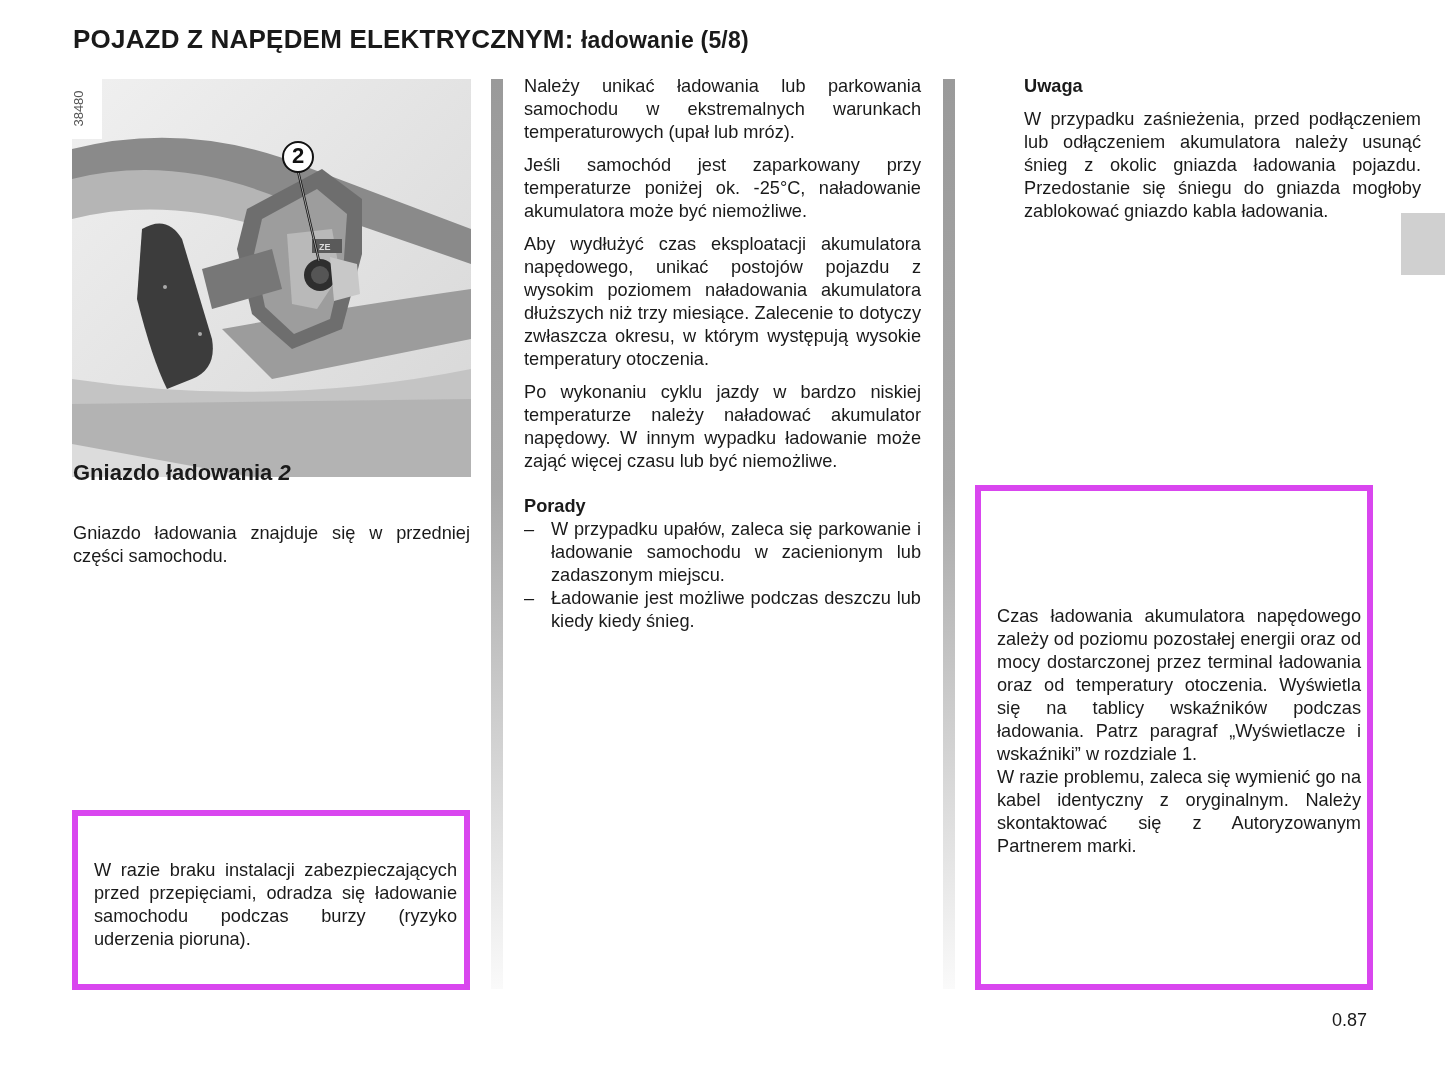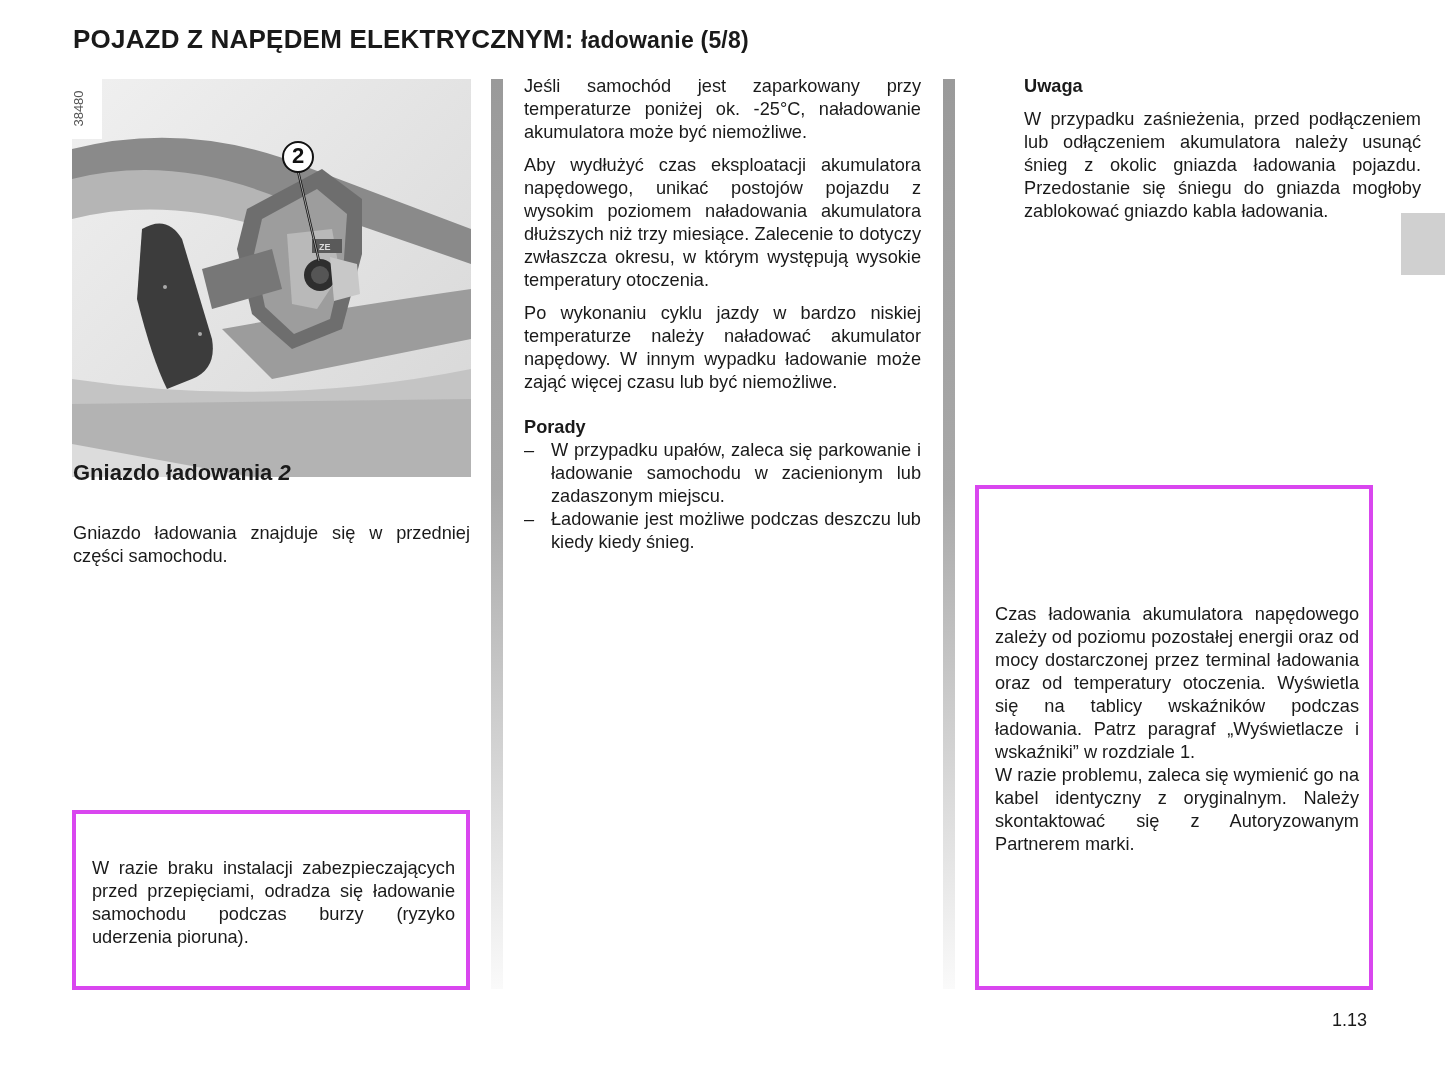--- a/index.html
+++ b/index.html
@@ -8,21 +8,21 @@
   .title { position:absolute; left:73px; top:24px; font-size:26px; font-weight:bold; letter-spacing:0.2px; white-space:nowrap; }
   .title .sub { font-size:23px; }
   .photo { position:absolute; left:72px; top:79px; width:399px; height:398px; background:#e6e6e6; overflow:hidden; }
   .photo svg { display:block; }
   .fig-id { position:absolute; left:72px; top:79px; width:30px; height:60px; background:#fff; }
   .fig-id span { position:absolute; left:-12px; top:22px; transform:rotate(-90deg); font-size:13px; color:#555; white-space:nowrap; }
   .h2 { position:absolute; left:73px; top:460px; font-size:22px; font-weight:bold; }
   .h2 i { font-style:italic; }
   .p { font-size:18.2px; line-height:23px; text-align:justify; }
   .left-p { position:absolute; left:73px; top:522px; width:397px; }
-  .box { position:absolute; border:4px solid #d946ef; box-sizing:border-box; }
+  .box { position:absolute; border:6px solid #d946ef; box-sizing:border-box; }
   .box1 { left:72px; top:810px; width:398px; height:180px; }
   .box1 .p { position:absolute; left:16px; top:43px; width:363px; }
   .vbar { position:absolute; width:12px; background:linear-gradient(#9a9a9a 0%, #a8a8a8 45%, #dcdcdc 80%, #fafafa 100%); }
   .vbar1 { left:491px; top:79px; height:910px; }
   .vbar2 { left:943px; top:79px; height:910px; }
   .mid { position:absolute; left:524px; top:75px; width:397px; }
   .mid .p { margin:0 0 10px 0; }
   .bold-h { font-weight:bold; font-size:18.2px; line-height:23px; }
   .dash-list { margin:0; padding:0; list-style:none; }
   .dash-list li { position:relative; padding-left:27px; }
@@ -92,20 +92,21 @@
 <div class="p left-p">Gniazdo ładowania znajduje się w przedniej części samochodu.</div>
 
 <div class="box box1">
   <div class="p">W razie braku instalacji zabezpieczających przed przepięciami, odradza się ładowanie samochodu podczas burzy (ryzyko uderzenia pioruna).</div>
 </div>
 
 <div class="vbar vbar1"></div>
 <div class="vbar vbar2"></div>
 
 <div class="mid">
+  <p class="p">Należy unikać ładowania lub parkowania samochodu w ekstremalnych warunkach temperaturowych (upał lub mróz).</p>
   <p class="p">Jeśli samochód jest zaparkowany przy temperaturze poniżej ok. -25°C, naładowanie akumulatora może być niemożliwe.</p>
   <p class="p">Aby wydłużyć czas eksploatacji akumulatora napędowego, unikać postojów pojazdu z wysokim poziomem naładowania akumulatora dłuższych niż trzy miesiące. Zalecenie to dotyczy zwłaszcza okresu, w którym występują wysokie temperatury otoczenia.</p>
   <p class="p">Po wykonaniu cyklu jazdy w bardzo niskiej temperaturze należy naładować akumulator napędowy. W innym wypadku ładowanie może zająć więcej czasu lub być niemożliwe.</p>
   <div class="bold-h" style="margin-top:22px;">Porady</div>
   <ul class="dash-list p">
     <li>
       <span class="dash">–</span>
       <span>W przypadku upałów, zaleca się parkowanie i ładowanie samochodu w zacienionym lub zadaszonym miejscu.</span>
     </li>
     <li>
@@ -120,13 +121,13 @@
   <div class="p">W przypadku zaśnieżenia, przed podłączeniem lub odłączeniem akumulatora należy usunąć śnieg z okolic gniazda ładowania pojazdu. Przedostanie się śniegu do gniazda mogłoby zablokować gniazdo kabla ładowania.</div>
 </div>
 
 <div class="box box2">
   <div class="p" style="white-space:pre-line;">Czas ładowania akumulatora napędowego zależy od poziomu pozostałej energii oraz od mocy dostarczonej przez terminal ładowania oraz od temperatury otoczenia. Wyświetla się na tablicy wskaźników podczas ładowania. Patrz paragraf „Wyświetlacze i wskaźniki” w rozdziale 1.
 W razie problemu, zaleca się wymienić go na kabel identyczny z oryginalnym. Należy skontaktować się z Autoryzowanym Partnerem marki.</div>
 </div>
 
 <div class="tab"></div>
 
-<div class="pageno">1.13</div>
+<div class="pageno">0.87</div>
 
 </body></html>

